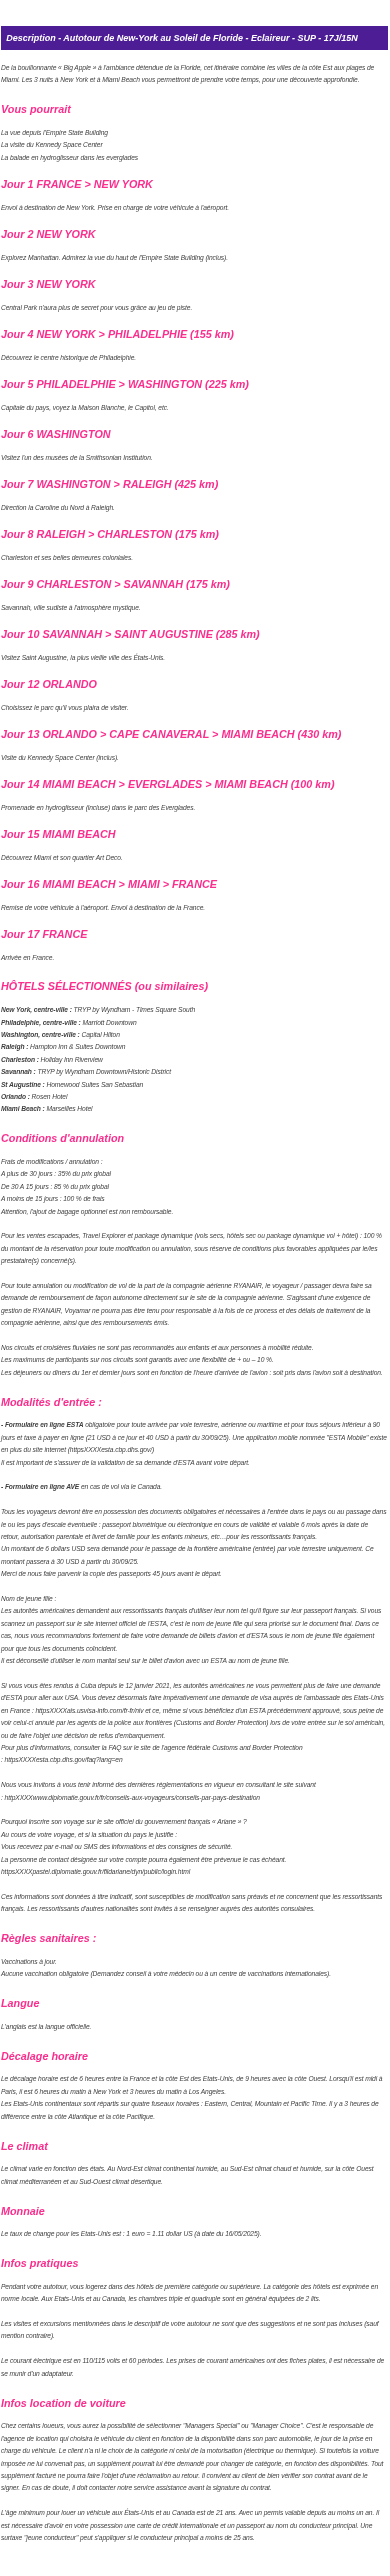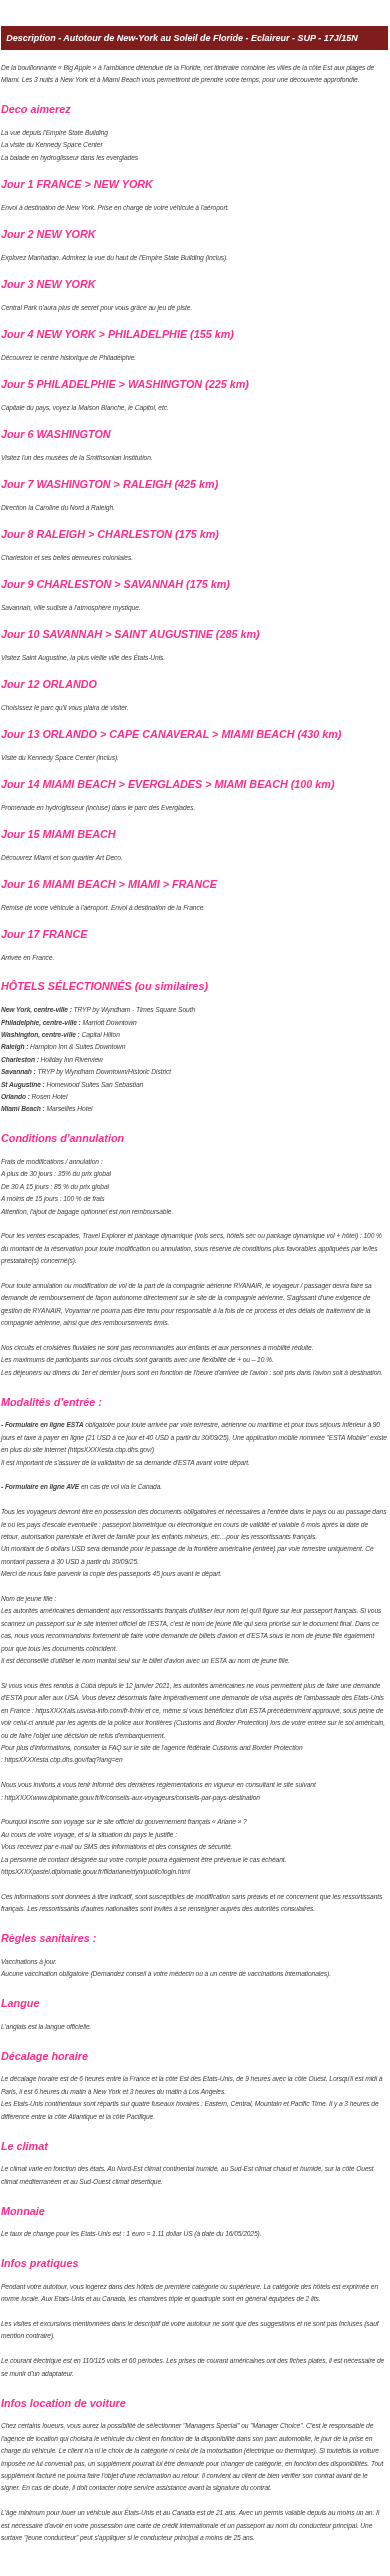--- a/index.html
+++ b/index.html
@@ -4,21 +4,21 @@
 <style>
   html,body { margin:0; padding:0; background:#ffffff; }
   body {
     width:391px;
     font-family:"Liberation Sans", sans-serif;
     font-style:italic;
     color:#3e3e3e;
   }
   .page { padding:26px 3.1px 15.5px 1px; }
   .banner {
-    background:#7f1d1d;
+    background:#4c1d95;
     color:#ffffff;
     font-weight:bold;
     font-size:9px;
     line-height:12px;
     padding:5.7px 8.2px 6.7px 5.2px;
     margin:0 0 11.3px 0;
   }
   .sec {
     color:#fb2e8e;
     font-weight:bold;
@@ -35,21 +35,21 @@
 </head>
 <body>
 
 <div class="page">
 
   <div class="banner">Description - Autotour de New-York au Soleil de Floride - Eclaireur - SUP - 17J/15N</div>
 
   <p>De la bouillonnante « Big Apple » à l'ambiance détendue de la Floride, cet itinéraire combine les villes de la côte Est aux plages de Miami. Les 3 nuits à New York et à Miami Beach vous permettront de prendre votre temps, pour une découverte approfondie.</p>
 
   <div>
-    <div class="sec">Deco aimerez</div>
+    <div class="sec">Vous pourrait</div>
     <p>La vue depuis l'Empire State Building</p>
     <p>La visite du Kennedy Space Center</p>
     <p>La balade en hydroglisseur dans les everglades</p>
   </div>
 
   <div class="day">
     <div class="sec">Jour 1 FRANCE &gt; NEW YORK</div>
     <p>Envol à destination de New York. Prise en charge de votre véhicule à l'aéroport.</p>
   </div>
   <div class="day">

